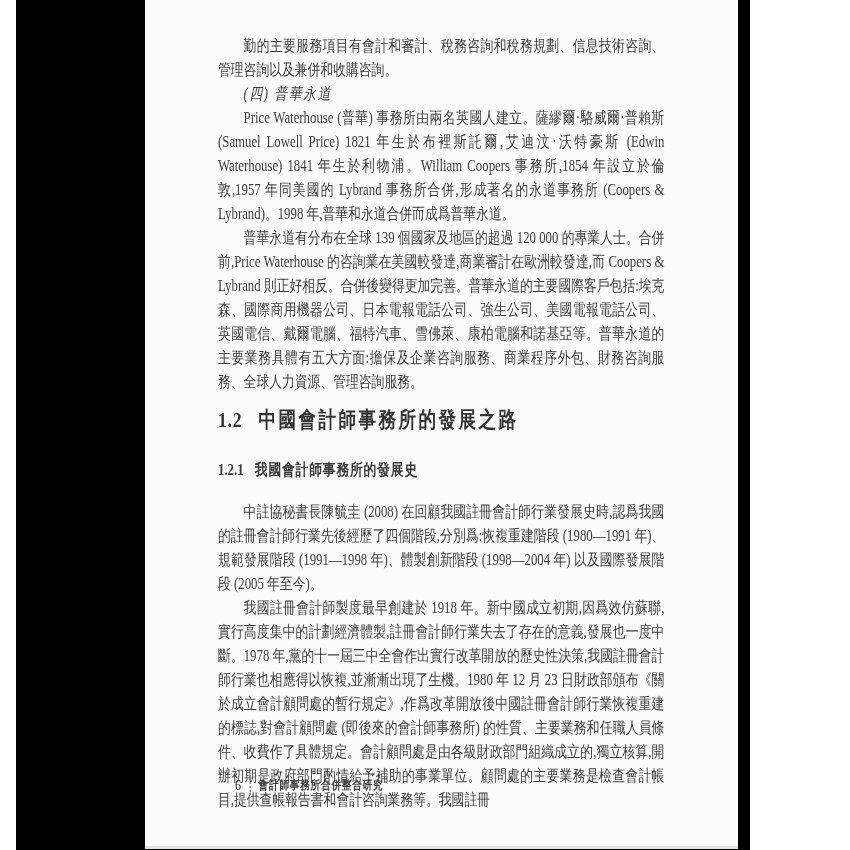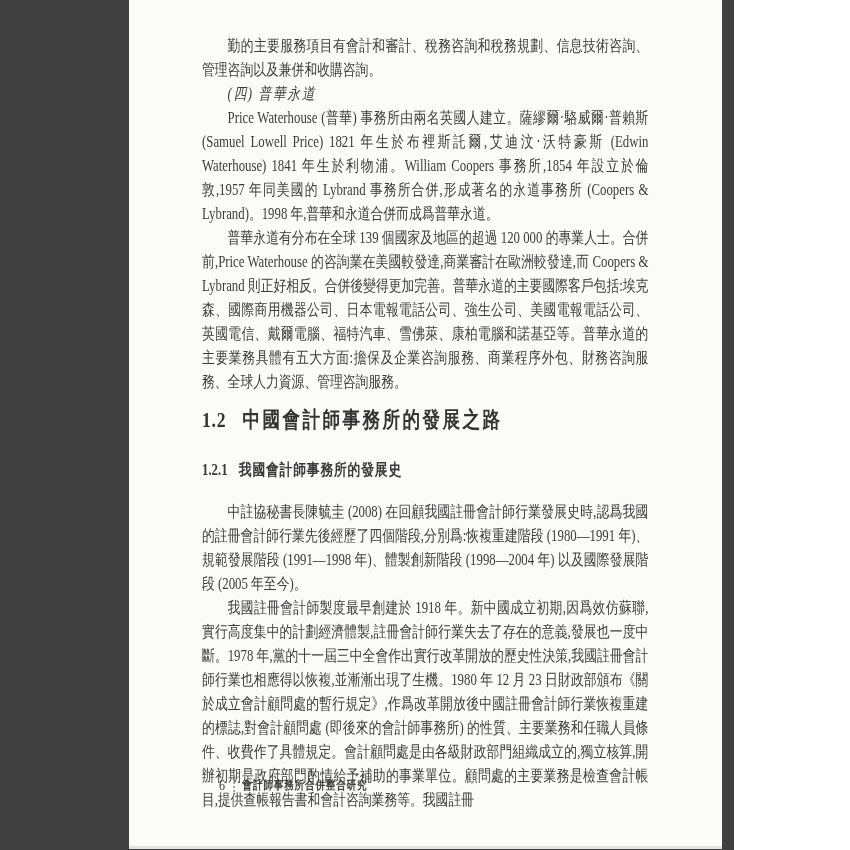--- a/index.html
+++ b/index.html
@@ -8,21 +8,22 @@
     width: 850px;
     height: 850px;
     background: #ffffff;
     overflow: hidden;
     font-family: "Liberation Serif", serif;
   }
   .canvas {
     position: relative;
     width: 734px;
     height: 850px;
-    background: #404040;
+    background: #000000;
+    margin-left: 16px;
   }
   
   .page {
     position: absolute;
     left: 129px;
     top: 0;
     width: 593px;
     height: 846px;
     background: #fbfbfa;
     border-bottom: 3px solid #e3e3e1;

